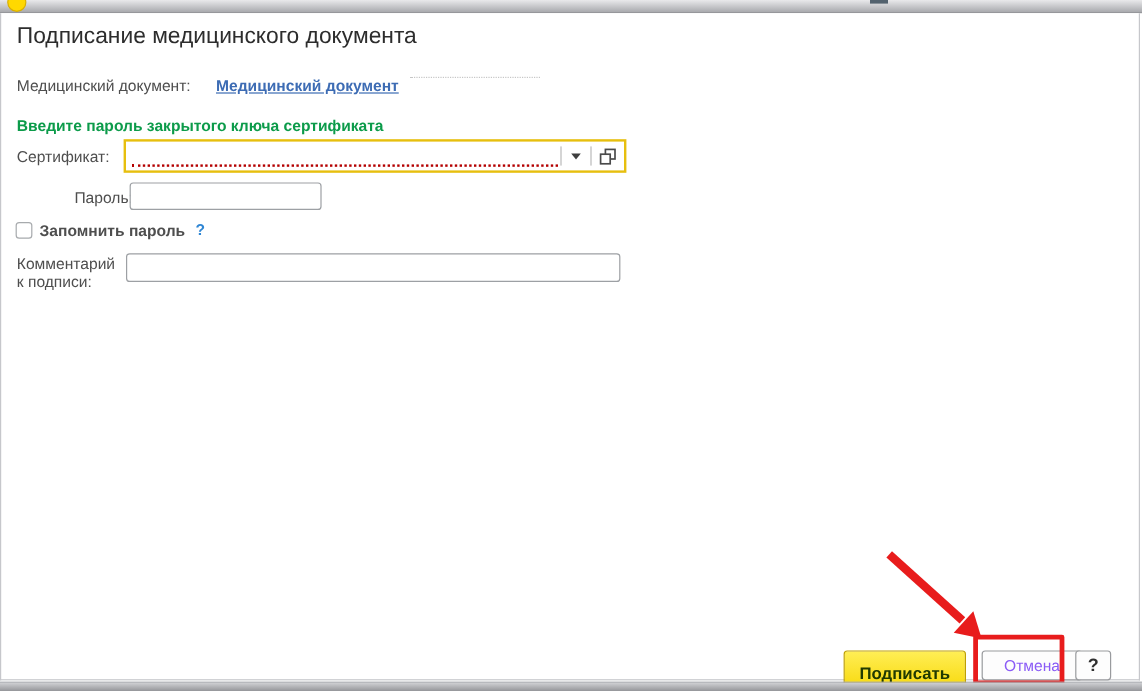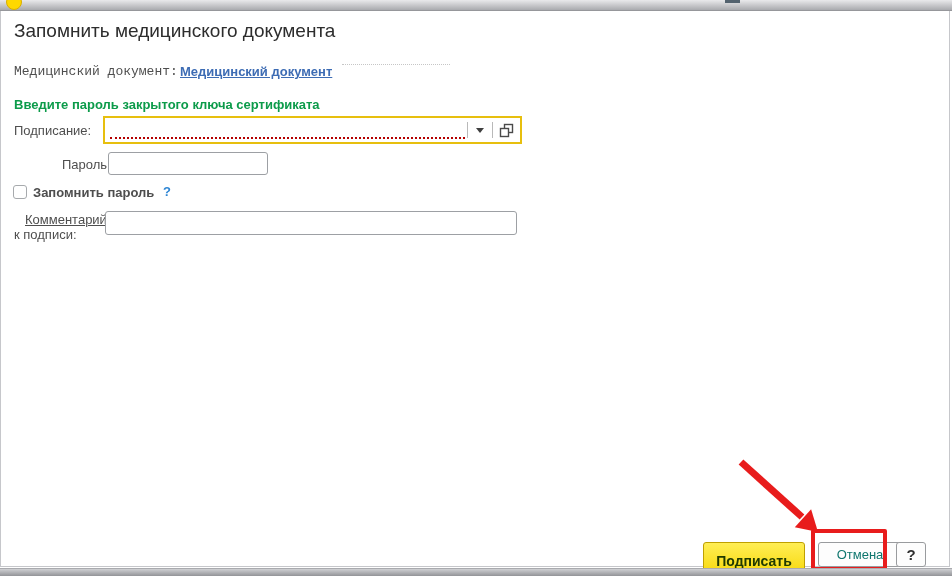--- a/index.html
+++ b/index.html
@@ -33,21 +33,21 @@
   .dialog{
     position:absolute;left:0;top:11px;width:950px;height:556px;
     background:#ffffff;border:1px solid #c6c7cb;border-top:none;
     box-sizing:border-box;
   }
   .abs{position:absolute;}
   .dlg-title{
     left:13px;top:9px;font-size:19px;color:#2d2d2d;white-space:nowrap;
   }
   .lbl{font-size:13px;color:#4e4e4e;white-space:nowrap;}
-  .doc-label{left:13px;top:53px;font-family:Liberation Mono, monospace;}
+  .doc-label{left:13px;top:53px;}
   .doc-link{
     left:179px;top:53px;font-size:13px;color:#3d6cb4;
     text-decoration:underline;cursor:pointer;white-space:nowrap;font-weight:bold;
   }
   .doc-dots{
     left:341px;top:53px;width:108px;height:0;
     border-top:1px dotted #c6c6c6;
   }
   .prompt{
     left:13px;top:86px;font-size:13px;font-weight:bold;color:#0c9b4a;
@@ -89,39 +89,39 @@
   .chk{
     left:12px;top:174px;width:14px;height:14px;background:#fff;
     border:1px solid #a7aaad;border-radius:3px;box-sizing:border-box;
     cursor:pointer;
   }
   .chk-label{left:32px;top:174px;font-weight:bold;}
   .chk-help{
     left:162px;top:173px;font-size:13px;font-weight:bold;color:#2f86d4;
     cursor:pointer;
   }
-  .cmt-label1{left:24px;top:201px;text-decoration:underline;}
+  .cmt-label1{left:13px;top:201px;}
   .cmt-label2{left:13px;top:216px;}
   .cmt-input{left:104px;top:200px;width:412px;height:24px;}
   
   .btn{
     position:absolute;display:flex;align-items:center;justify-content:center;
     box-sizing:border-box;border-radius:3px;cursor:pointer;
     font-family:"Liberation Sans", sans-serif;
   }
   .btn-sign{
     left:702px;top:531px;width:102px;height:38px;
     background:linear-gradient(#ffee55,#f6d500);
     border:1px solid #bfa000;
     font-size:14px;font-weight:bold;color:#203a00;
   }
   .btn-cancel{
     left:817px;top:531px;width:84px;height:25px;
     background:#fdfdfd;border:1px solid #999b9e;
-    font-size:13px;color:#0f766e;
+    font-size:13px;color:#8b5cf6;
   }
   .btn-help{
     left:895px;top:531px;width:30px;height:25px;
     background:#fdfdfd;border:1px solid #999b9e;
     font-size:15px;font-weight:bold;color:#2f2f2f;
   }
   
   .annot-box{
     left:810px;top:518px;width:76px;height:42px;
     border:4px solid #e81c1c;box-sizing:border-box;border-radius:2px;
@@ -132,29 +132,29 @@
 </head>
 <body>
 
 <div class="top-chrome">
   <div class="logo-dot"></div>
   <div class="tab-fragment"></div>
 </div>
 
 <div class="dialog">
 
-  <div class="abs dlg-title">Запомнить медицинского документа</div>
+  <div class="abs dlg-title">Подписание медицинского документа</div>
 
   <div class="abs lbl doc-label">Медицинский документ:</div>
   <a class="abs doc-link">Медицинский документ</a>
   <div class="abs doc-dots"></div>
 
   <div class="abs prompt">Введите пароль закрытого ключа сертификата</div>
 
-  <div class="abs lbl cert-label">Подписание:</div>
+  <div class="abs lbl cert-label">Сертификат:</div>
   <div class="abs combo">
     <div class="combo-text">
       <div class="combo-underline"></div>
     </div>
     <div class="combo-sep"></div>
     <div class="combo-arrow-cell">
       <div class="tri-down"></div>
     </div>
     <div class="combo-sep"></div>
     <div class="combo-open-cell">

